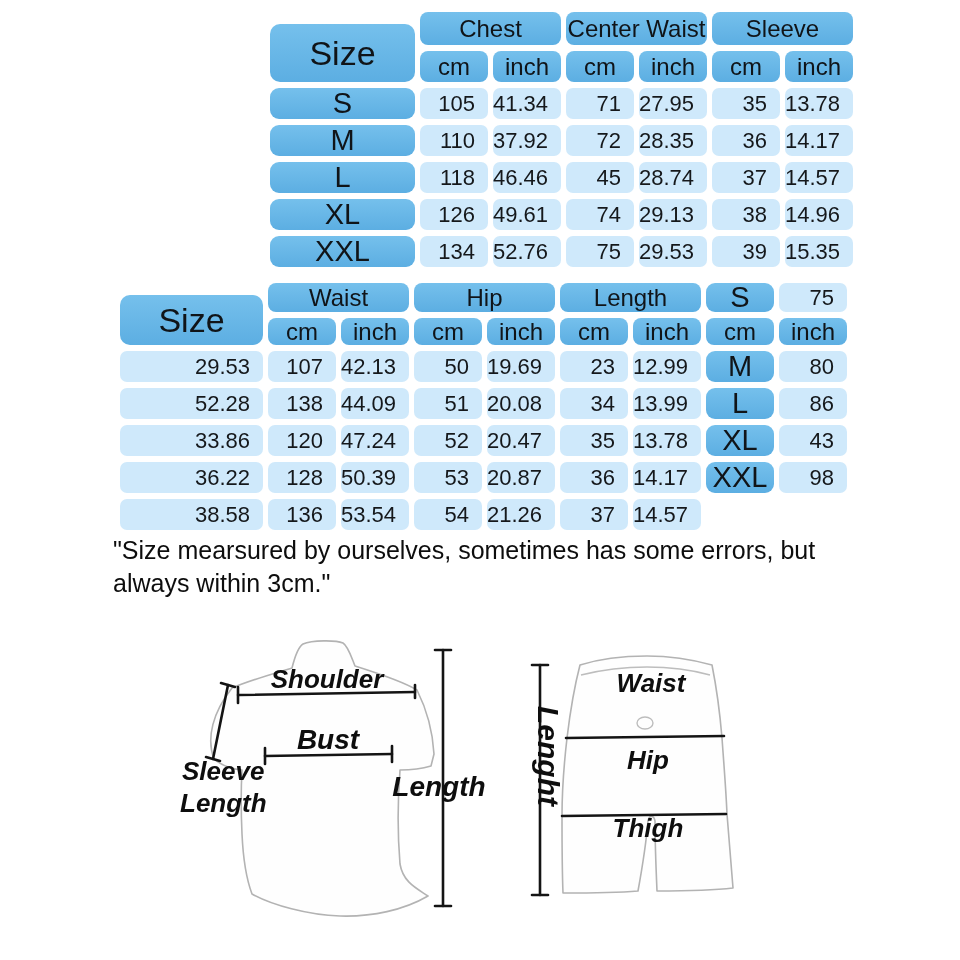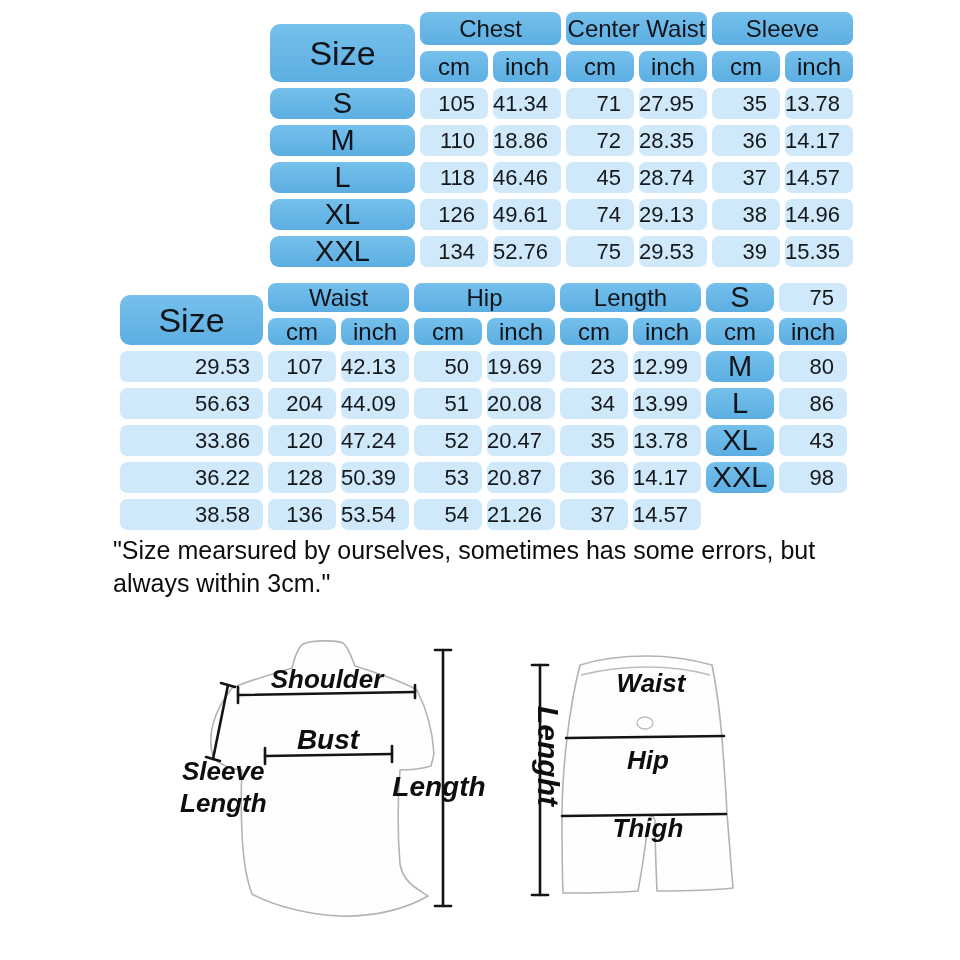--- a/index.html
+++ b/index.html
@@ -47,21 +47,21 @@
     <div class="c h rl">S</div>
     <div class="v">105</div>
     <div class="v">41.34</div>
     <div class="v">71</div>
     <div class="v">27.95</div>
     <div class="v">35</div>
     <div class="v">13.78</div>
 
     <div class="c h rl">M</div>
     <div class="v">110</div>
-    <div class="v">18.86</div>
+    <div class="v">37.92</div>
     <div class="v">72</div>
     <div class="v">28.35</div>
     <div class="v">36</div>
     <div class="v">14.17</div>
 
     <div class="c h rl">L</div>
     <div class="v">118</div>
     <div class="v">46.46</div>
     <div class="v">45</div>
     <div class="v">28.74</div>
@@ -104,22 +104,22 @@
     <div class="v">29.53</div>
     <div class="v">107</div>
     <div class="v">42.13</div>
     <div class="v">50</div>
     <div class="v">19.69</div>
     <div class="v">23</div>
     <div class="v">12.99</div>
 
     <div class="c h rl">M</div>
     <div class="v">80</div>
-    <div class="v">56.63</div>
-    <div class="v">204</div>
+    <div class="v">52.28</div>
+    <div class="v">138</div>
     <div class="v">44.09</div>
     <div class="v">51</div>
     <div class="v">20.08</div>
     <div class="v">34</div>
     <div class="v">13.99</div>
 
     <div class="c h rl">L</div>
     <div class="v">86</div>
     <div class="v">33.86</div>
     <div class="v">120</div>

